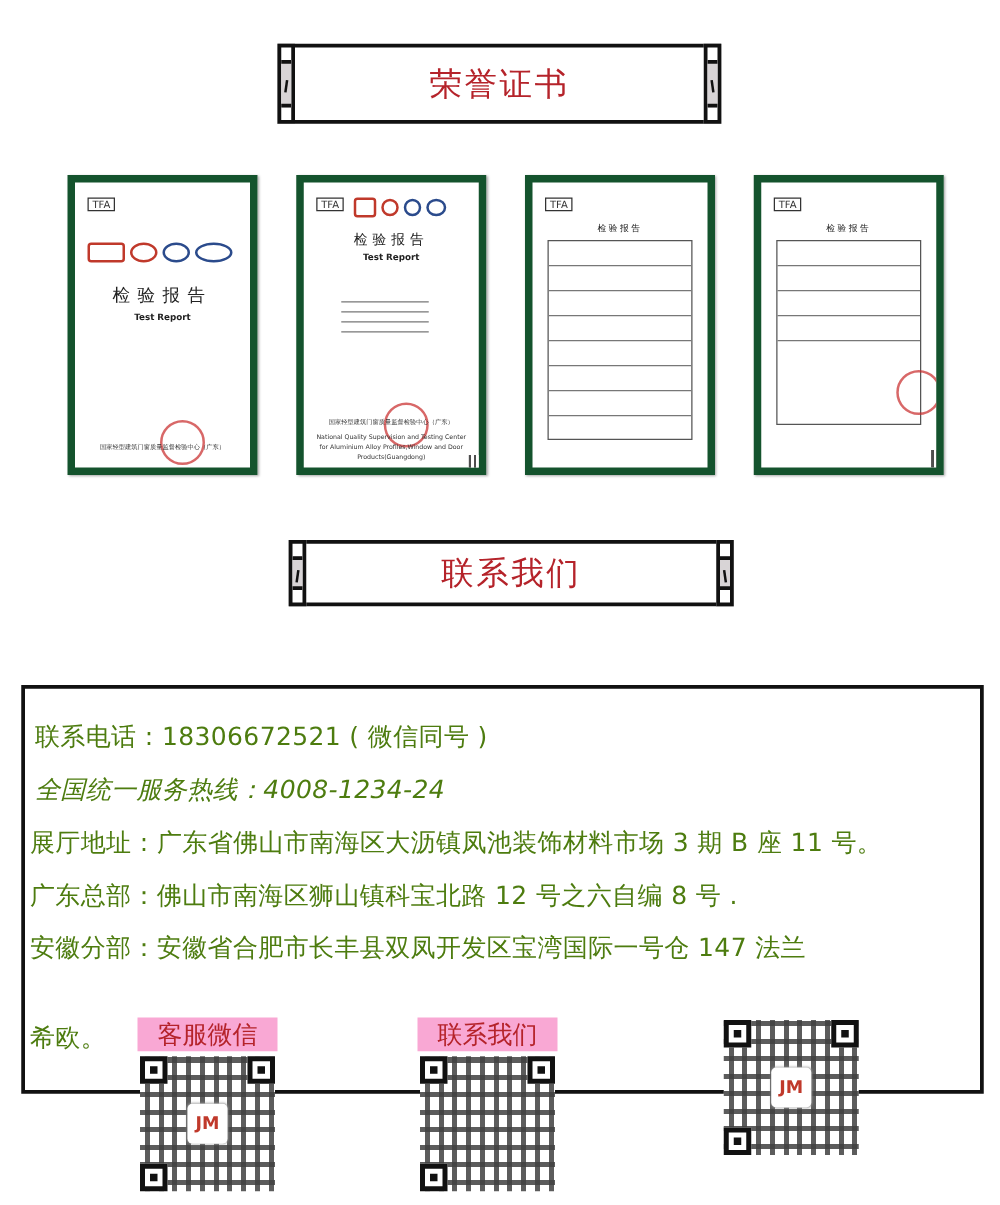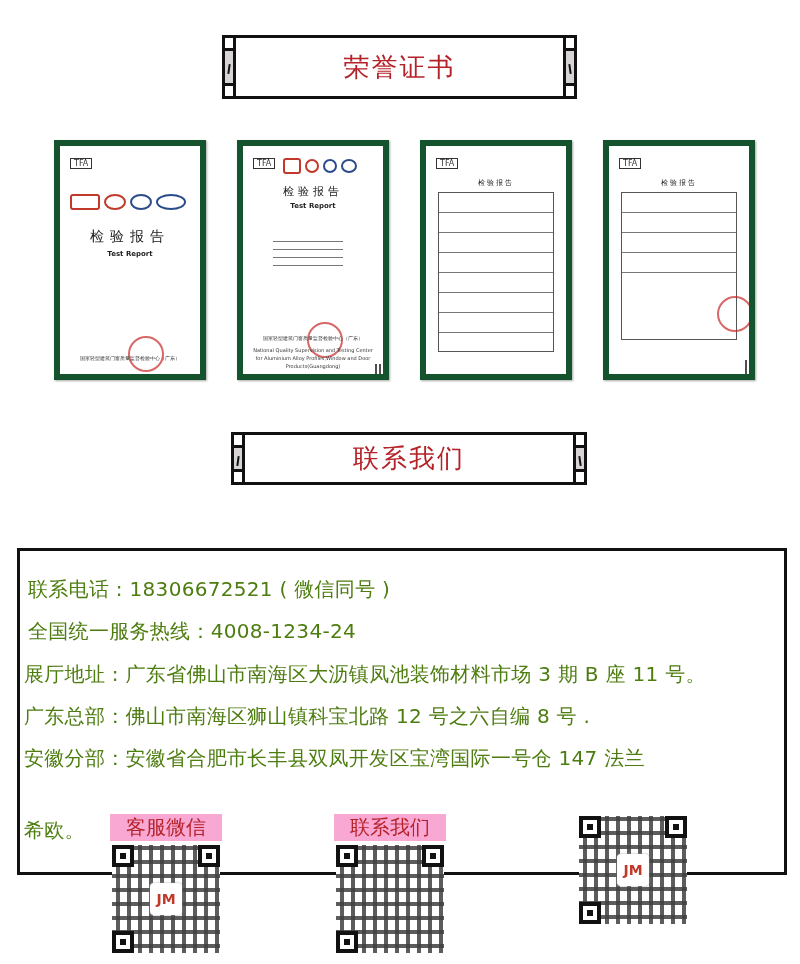--- a/index.html
+++ b/index.html
@@ -142,21 +142,21 @@
   <div class="title">联系我们</div>
   <div class="cap right">
       <div class="mid">
         <div class="tick"></div>
       </div>
     </div>
 </div>
 
 <div class="contact"></div>
 <div class="cline" style="left:28px; top:576px;">联系电话 : 18306672521 ( 微信同号 )</div>
-<div class="cline" style="left:28px; top:618px;">全国统一服务热线：4008-1234-24</div>
+<div class="cline" style="left:28px; top:618px;font-style:italic;">全国统一服务热线：4008-1234-24</div>
 <div class="cline" style="top:661px;">展厅地址 : 广东省佛山市南海区大沥镇凤池装饰材料市场 3 期 B 座 11 号。</div>
 <div class="cline" style="top:703px;">广东总部：佛山市南海区狮山镇科宝北路 12 号之六自编 8 号 .</div>
 <div class="cline" style="top:745px;">安徽分部：安徽省合肥市长丰县双凤开发区宝湾国际一号仓 147 法兰</div>
 <div class="cline" style="top:817px;">希欧。</div>
 
 <div class="qrblock" style="left:110px; top:814px; width:112px;">
   <div class="label">客服微信</div>
   <div class="qrcode">
     <div class="noise"></div>
     <div class="finder" style="left:0;top:0;"></div>

